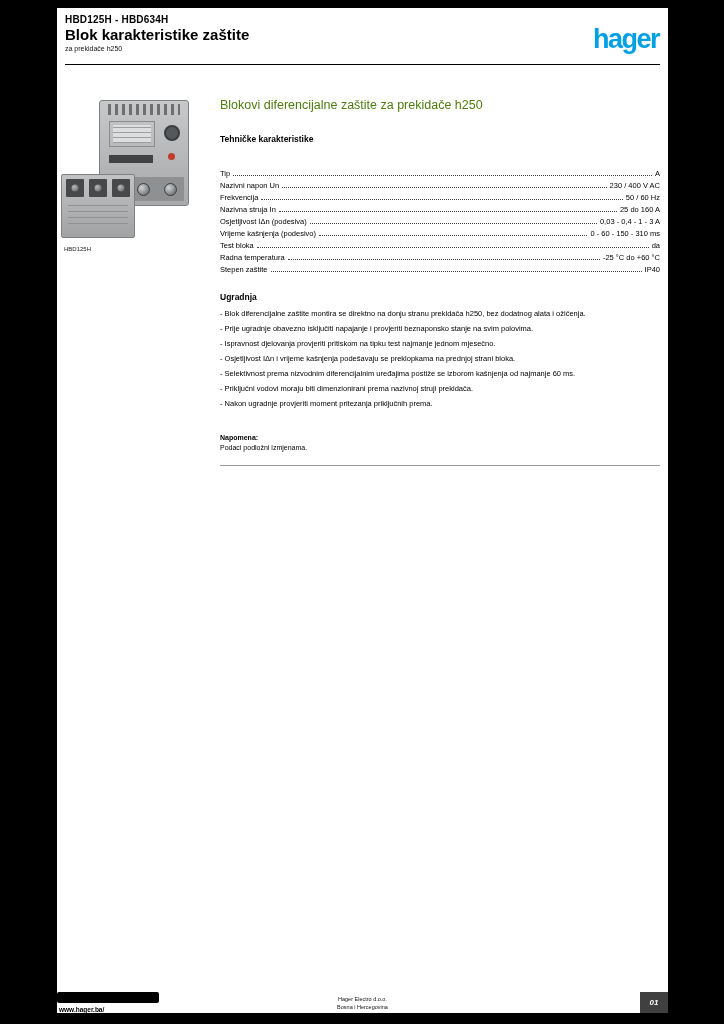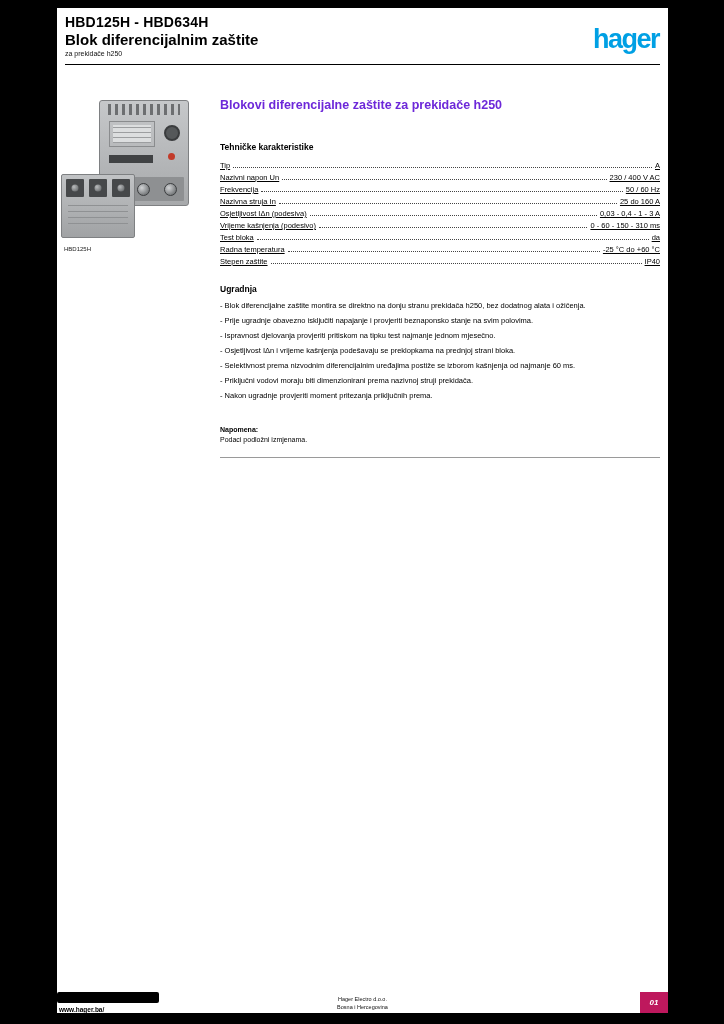--- a/index.html
+++ b/index.html
@@ -4,21 +4,21 @@
 <style>
   * { margin:0; padding:0; box-sizing:border-box; }
   html,body { width:724px; height:1024px; background:#000; font-family:"Liberation Sans", sans-serif; }
   :root { --brand:#00a0e4; }
 
   .stage { position:relative; width:724px; height:1024px; background:#000; overflow:hidden; }
   .page  { position:absolute; left:57px; top:8px; width:611px; height:1005px; background:#fff; color:#000; }
 
   
   .hdr-left { position:absolute; left:8px; top:6px; }
-  .doc-ref  { font-size:14px; font-weight:bold; letter-spacing:0.2px; }
+  .doc-ref  { font-size:10px; font-weight:bold; letter-spacing:0.2px; }
   .doc-title{ font-size:15px; font-weight:bold; line-height:17px; margin-top:1px; }
   .doc-sub  { font-size:7px; margin-top:2px; color:#111; }
   .logo { position:absolute; right:9px; top:16px; font-size:27px; font-weight:bold;
           color:var(--brand); letter-spacing:-1.5px; }
   .rule-top { position:absolute; left:8px; right:8px; top:56px; border-top:1.5px solid #000; }
 
   
   .product { position:absolute; left:4px; top:86px; width:132px; height:150px; }
   .breaker { position:absolute; left:38px; top:6px; width:90px; height:106px;
              background:linear-gradient(#c6c8ca,#a7a9ab); border:1px solid #7e8082; border-radius:3px; }
@@ -42,54 +42,54 @@
   .slot { flex:1; background:#46484a; border-radius:1px; position:relative; }
   .slot::after { content:""; position:absolute; left:50%; top:50%; width:7px; height:7px;
                  transform:translate(-50%,-50%); border-radius:50%;
                  background:radial-gradient(circle at 35% 35%, #b9bbbd, #55585a); }
   .addon-face { position:absolute; left:6px; right:6px; top:30px; height:24px;
                 background:repeating-linear-gradient(180deg,#8f9193 0 1px,transparent 1px 6px); }
   .caption { position:absolute; left:7px; top:238px; font-size:6px; color:#222; }
 
   
   .content { position:absolute; left:163px; top:90px; width:440px; }
-  .h-main  { font-size:12.5px; font-weight:bold; line-height:14px; color:#6d28d9; }
-  .h-specs { font-size:8.5px; font-weight:bold; margin-top:30px; }
-  .specs   { margin-top:8px;text-decoration:underline; }
+  .h-main  { font-size:12.5px; font-weight:normal; line-height:14px; color:#4d7c0f; }
+  .h-specs { font-size:8.5px; font-weight:bold; margin-top:22px; }
+  .specs   { margin-top:24px; }
   .spec-row { display:flex; align-items:baseline; font-size:7.5px; line-height:12px; }
   .spec-label { white-space:nowrap; }
   .leader { flex:1; border-bottom:1px dotted #444; margin:0 3px 2px 3px; min-width:12px; }
   .spec-value { white-space:nowrap; }
   .h-install { font-size:8.5px; font-weight:bold; margin-top:16px; }
   .notes { list-style:none; margin-top:6px; font-size:7.5px; line-height:11px; }
   .notes li { padding-left:8px; text-indent:-8px; margin-bottom:4px; }
   .endnote { margin-top:24px; font-size:7px; line-height:10px; }
   .endnote-label { font-weight:bold; }
   .rule-thin { margin-top:12px; border-top:1px solid #9a9a9a; }
 
   
   .f-left { position:absolute; left:0; top:984px; width:110px; }
   .black-bar { width:102px; height:11px; background:#000; border-radius:2px; }
   .url { display:block; margin-top:3px; padding-left:2px; font-size:6.5px; font-weight:bold;
          color:#000; text-decoration:none; }
   .f-center { position:absolute; left:140px; right:140px; top:987px; text-align:center;
               font-size:5.5px; line-height:8px; color:#111; }
-  .f-page { position:absolute; right:0; top:984px; width:28px; height:21px; background:#be185d;
+  .f-page { position:absolute; right:0; top:984px; width:28px; height:21px; background:#404040;
             color:#fff; display:flex; align-items:center; justify-content:center;
             font-size:8px; font-weight:bold;font-style:italic; }
 </style>
 </head>
 <body>
 
 <div class="stage">
   <div class="page">
 
     <div class="hdr-left">
       <div class="doc-ref">HBD125H - HBD634H</div>
-      <div class="doc-title">Blok diferencijalnim zaštite</div>
+      <div class="doc-title">Blok karakteristike zaštite</div>
       <div class="doc-sub">za prekidače h250</div>
     </div>
     <div class="logo">hager</div>
     <div class="rule-top"></div>
 
     <div class="product">
       <div class="breaker">
         <div class="vents"></div>
         <div class="plate"></div>
         <div class="dial"></div>

